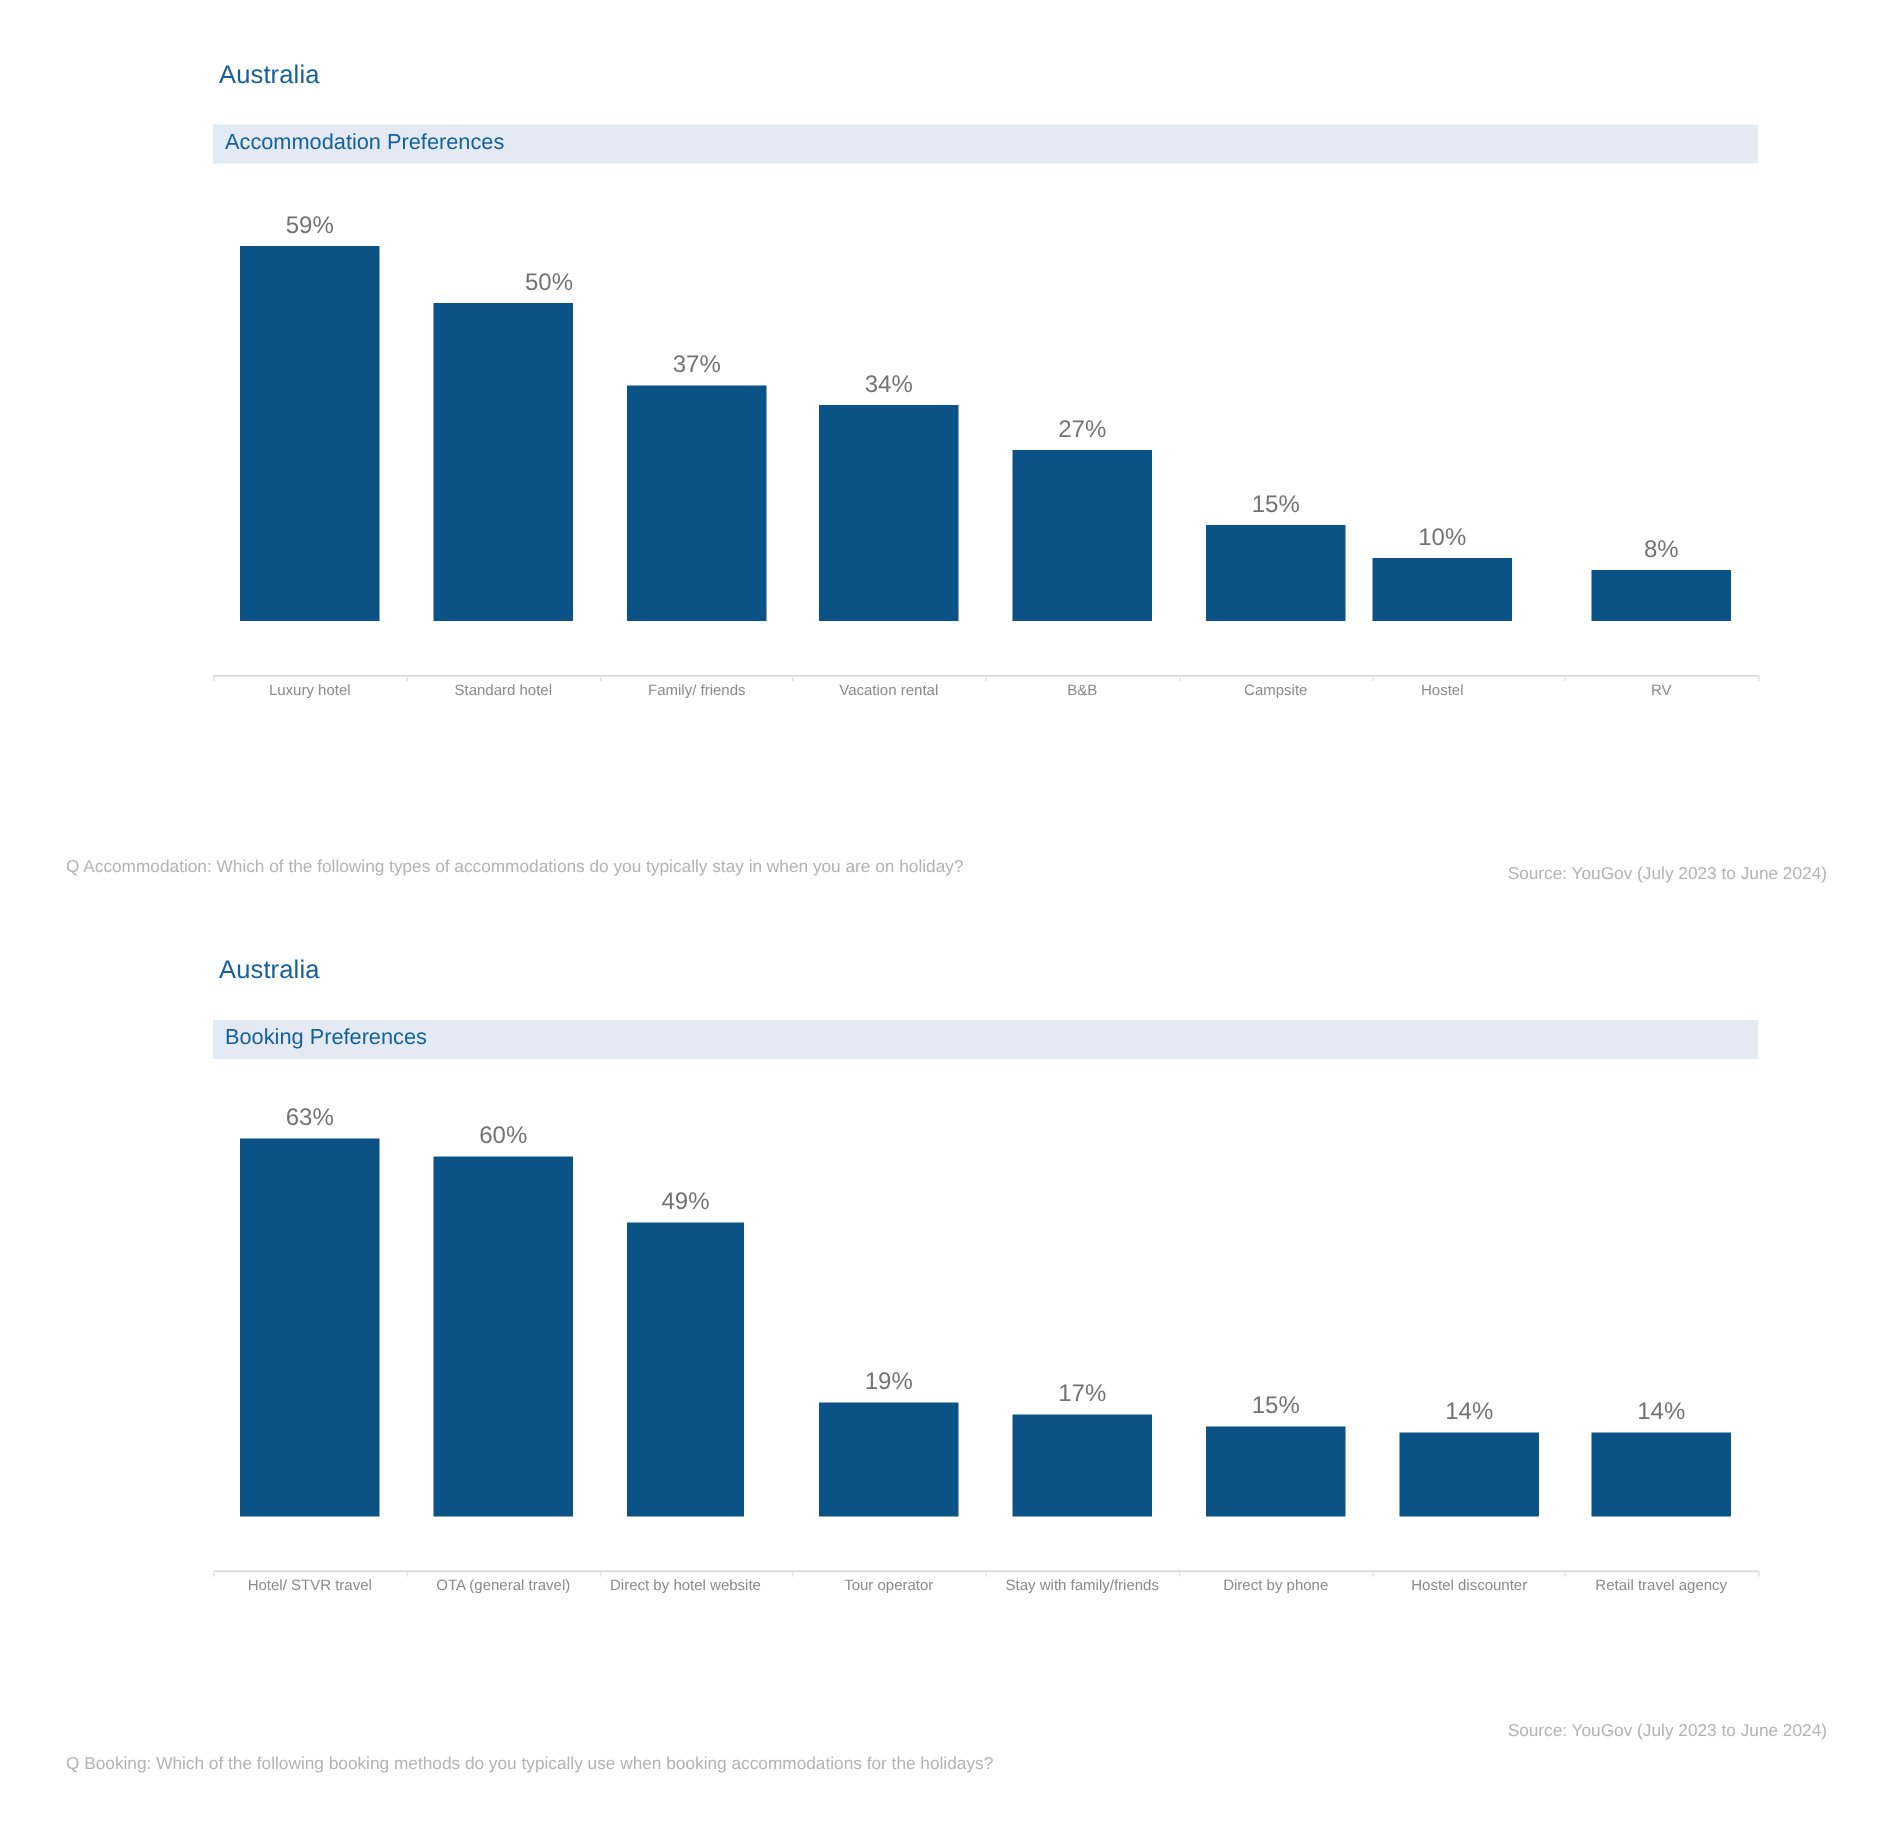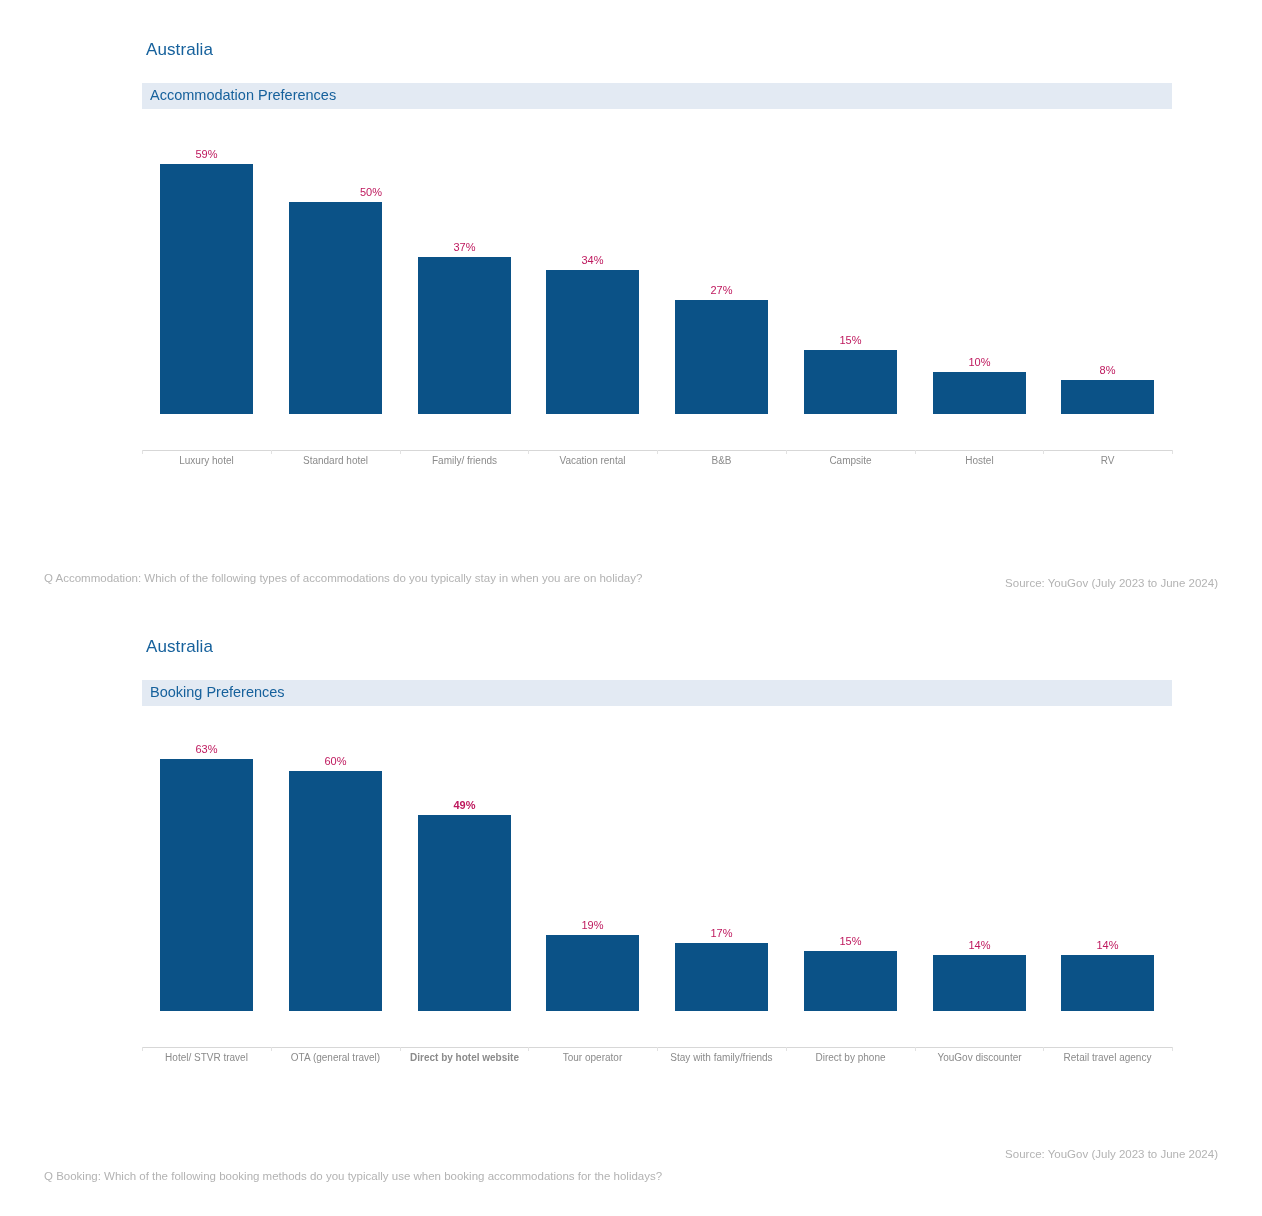--- a/index.html
+++ b/index.html
@@ -95,22 +95,22 @@
     left: 0;
     right: 0;
     bottom: 0;
     background: #0b5287;
   }
   .bar-value {
     position: absolute;
     left: 0;
     right: 0;
     text-align: center;
-    font-size: 11px;
-    color: #be185d;
+    font-size: 16px;
+    color: #737373;
     white-space: nowrap;
   }
   .bar-label {
     position: absolute;
     left: -14px;
     right: -14px;
     top: 328px;
     text-align: center;
     font-size: 10px;
     line-height: 14px;
@@ -176,21 +176,21 @@
         <div class="bar-group" style="left: 533px; width: 93px;">
           <div class="bar" style="height: 114px; background: rgb(11, 82, 135);"></div>
           <div class="bar-value" style="bottom: 118px;">27%</div>
           <div class="bar-label">B&amp;B</div>
         </div>
         <div class="bar-group" style="left: 662px; width: 93px;">
           <div class="bar" style="height: 64px; background: rgb(11, 82, 135);"></div>
           <div class="bar-value" style="bottom: 68px;">15%</div>
           <div class="bar-label">Campsite</div>
         </div>
-        <div class="bar-group" style="left: 791px; width: 93px;">
+        <div class="bar-group" style="left: 773px; width: 93px;">
           <div class="bar" style="height: 42px; background: rgb(11, 82, 135);"></div>
           <div class="bar-value" style="bottom: 46px;">10%</div>
           <div class="bar-label">Hostel</div>
         </div>
         <div class="bar-group" style="left: 919px; width: 93px;">
           <div class="bar" style="height: 34px; background: rgb(11, 82, 135);"></div>
           <div class="bar-value" style="bottom: 38px;">8%</div>
           <div class="bar-label">RV</div>
         </div>
       </div>
@@ -223,21 +223,21 @@
         <div class="bar-group" style="left: 18px; width: 93px;">
           <div class="bar" style="height: 252px; background: rgb(11, 82, 135);"></div>
           <div class="bar-value" style="bottom: 256px;">63%</div>
           <div class="bar-label">Hotel/ STVR travel</div>
         </div>
         <div class="bar-group" style="left: 147px; width: 93px;">
           <div class="bar" style="height: 240px; background: rgb(11, 82, 135);"></div>
           <div class="bar-value" style="bottom: 244px;">60%</div>
           <div class="bar-label">OTA (general travel)</div>
         </div>
-        <div class="bar-group" style="left: 276px; width: 93px; font-weight: bold;">
+        <div class="bar-group" style="left: 276px; width: 78px;">
           <div class="bar" style="height: 196px; background: rgb(11, 82, 135);"></div>
           <div class="bar-value" style="bottom: 200px;">49%</div>
           <div class="bar-label">Direct by hotel website</div>
         </div>
         <div class="bar-group" style="left: 404px; width: 93px;">
           <div class="bar" style="height: 76px; background: rgb(11, 82, 135);"></div>
           <div class="bar-value" style="bottom: 80px;">19%</div>
           <div class="bar-label">Tour operator</div>
         </div>
         <div class="bar-group" style="left: 533px; width: 93px;">
@@ -246,21 +246,21 @@
           <div class="bar-label">Stay with family/friends</div>
         </div>
         <div class="bar-group" style="left: 662px; width: 93px;">
           <div class="bar" style="height: 60px; background: rgb(11, 82, 135);"></div>
           <div class="bar-value" style="bottom: 64px;">15%</div>
           <div class="bar-label">Direct by phone</div>
         </div>
         <div class="bar-group" style="left: 791px; width: 93px;">
           <div class="bar" style="height: 56px; background: rgb(11, 82, 135);"></div>
           <div class="bar-value" style="bottom: 60px;">14%</div>
-          <div class="bar-label">YouGov discounter</div>
+          <div class="bar-label">Hostel discounter</div>
         </div>
         <div class="bar-group" style="left: 919px; width: 93px;">
           <div class="bar" style="height: 56px; background: rgb(11, 82, 135);"></div>
           <div class="bar-value" style="bottom: 60px;">14%</div>
           <div class="bar-label">Retail travel agency</div>
         </div>
       </div>
     <div class="axis-line"></div>
   <div class="tick" style="left: 0px;"></div>
       <div class="tick" style="left: 129px;"></div>

